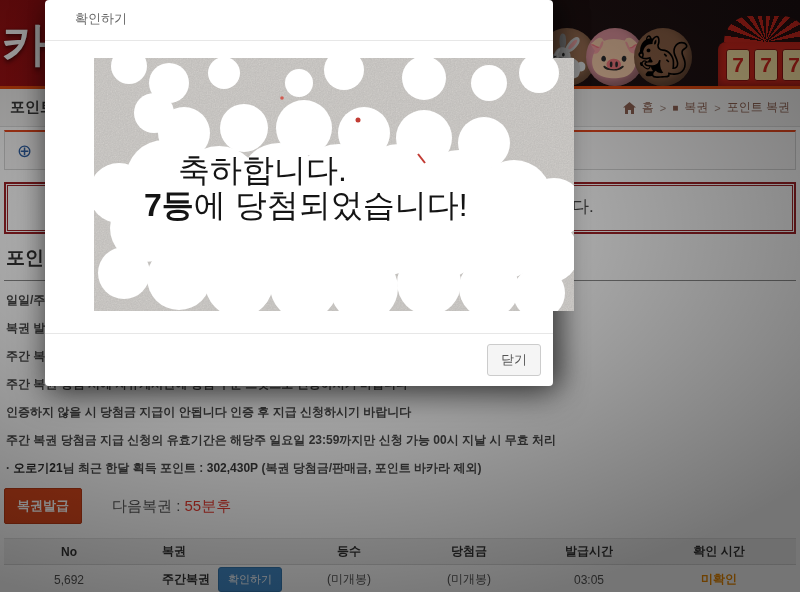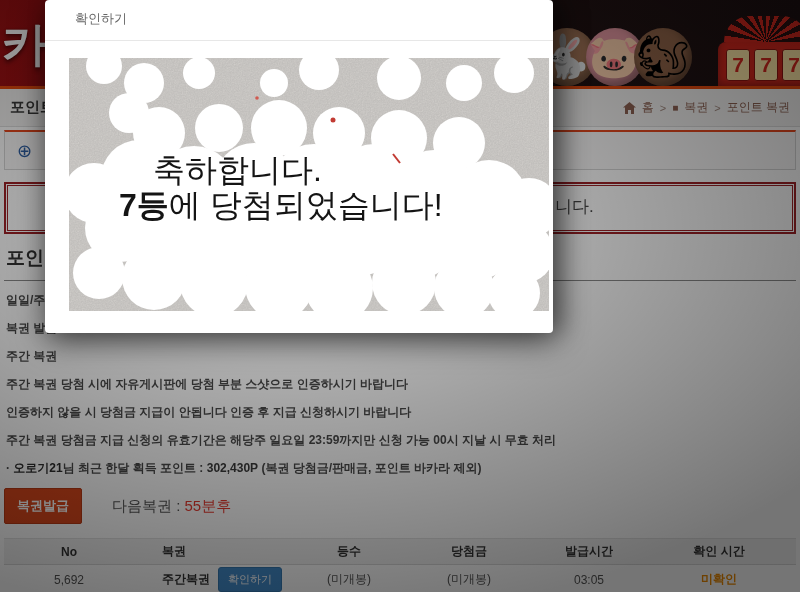--- a/index.html
+++ b/index.html
@@ -87,21 +87,21 @@
   .check-btn { background:#428bca; border:1px solid #3579b1; color:#fff; font-size:11px;
     padding:4px 9px; border-radius:3px; cursor:pointer; font-family:"Liberation Sans", sans-serif; }
   .status-unchecked { color:#ef8c00; font-weight:700; }
 
   
   .backdrop { position:absolute; inset:0;
     background:radial-gradient(900px 520px at 290px 230px, rgba(0,0,0,0.20), rgba(0,0,0,0.54) 75%); }
   .modal { position:absolute; left:45px; top:0; width:508px; background:#fff; border-radius:4px;
     box-shadow:0 8px 32px rgba(0,0,0,.5), 10px 0 26px rgba(0,0,0,.38); }
   .m-head { padding:10px 30px 12px; font-size:13px; color:#666; border-bottom:1px solid #e7e7e7; }
-  .m-body { padding:17px 24px 22px; }
+  .m-body { padding:17px 13px 22px;margin-left:36px; }
   .m-foot { border-top:1px solid #e7e7e7; padding:10px 12px; text-align:right; }
   .close-btn { font-size:13px; color:#555; background:#f5f5f5; border:1px solid #ccc;
     border-radius:3px; padding:6px 13px; cursor:pointer; font-family:"Liberation Sans", sans-serif; }
   .scratch-wrap { width:480px; height:253px; }
 </style>
 </head>
 <body>
 
 <div class="page">
 
@@ -258,13 +258,16 @@
           <path d="M324 96 l7 9" stroke="#c23b33" stroke-width="2" fill="none"></path>
           <circle cx="188" cy="40" r="1.8" fill="#d05a50"></circle>
         </g>
         <g fill="#141414" font-family="Liberation Sans, sans-serif" font-size="32">
           <text x="84" y="123">축하합니다.</text>
           <text x="50" y="158"><tspan font-weight="bold">7등</tspan><tspan>에 당첨되었습니다!</tspan></text>
         </g>
       </svg>
     </div>
   </div>
+  <div class="m-foot">
+    <button class="close-btn">닫기</button>
+  </div>
 </div>
 
 </body></html>

